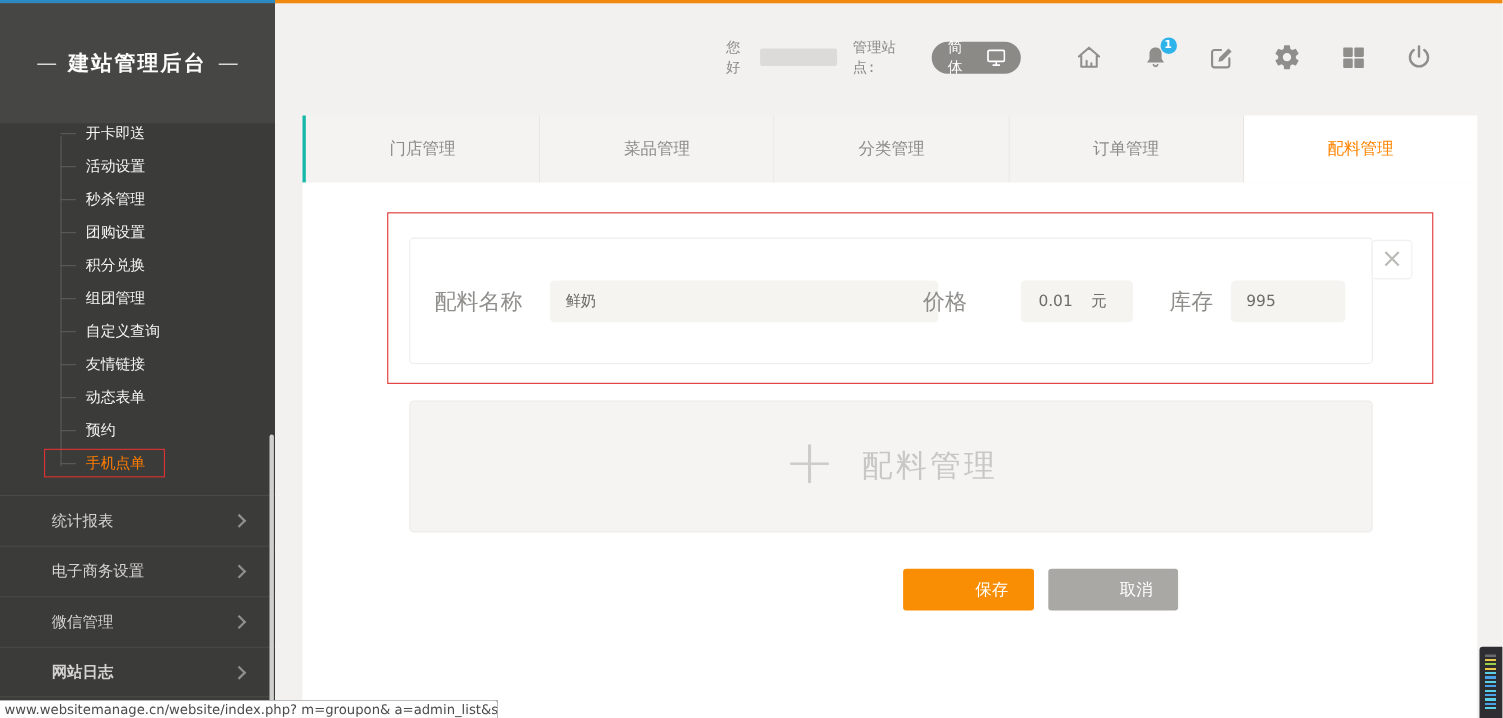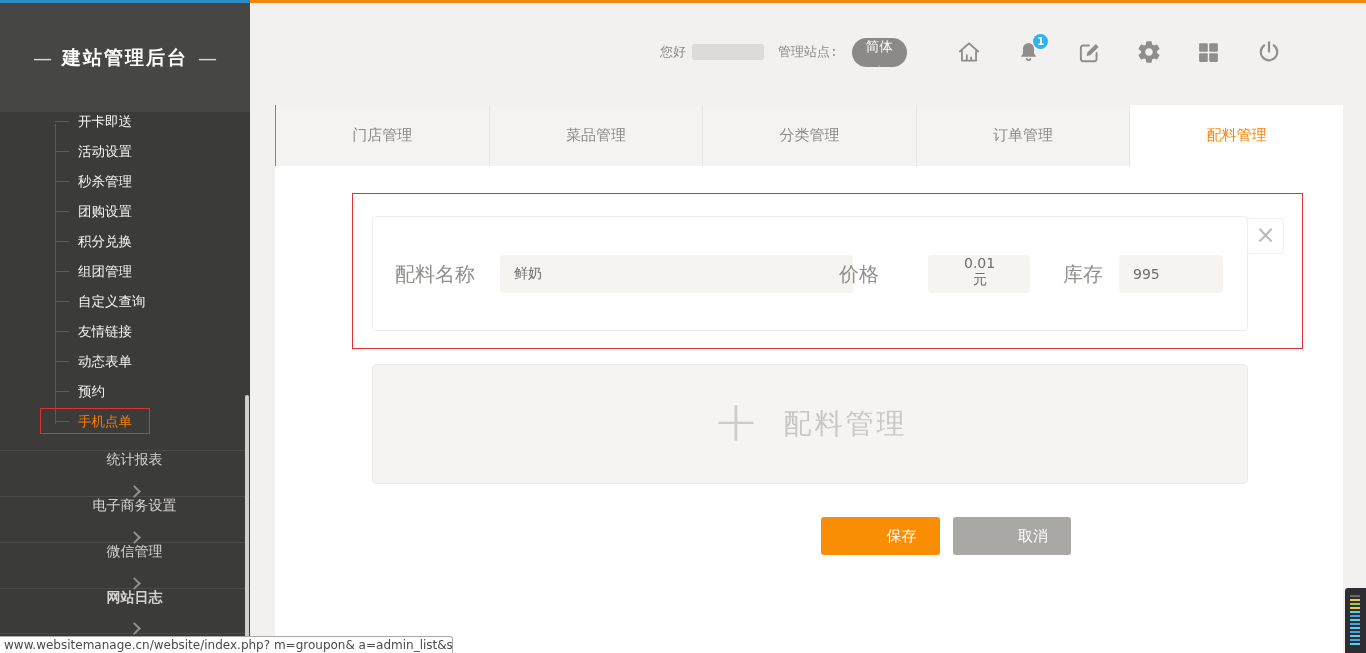--- a/index.html
+++ b/index.html
@@ -31,52 +31,52 @@
     content:""; position:absolute; left:55px; top:15px; width:14px; height:1px; background:#5c5c5a;
   }
   .nav-item.active { color:#ff7d00; }
   .nav-item.active .active-box {
     position:absolute; left:40px; top:2px; width:110px; height:26px;
     border:1px solid #e03232;
   }
   .nav-sections { position:absolute; left:0; top:447px; width:250px; }
   .nav-section {
     height:46px; display:flex; align-items:center; padding:0 28px 0 47px;
-    border-top:1px solid #4a4a49; color:#d4d3d1; font-size:14px; cursor:pointer;flex-direction:column;
+    border-top:1px solid #4a4a49; color:#d4d3d1; font-size:14px; cursor:pointer;
   }
   .nav-section:last-child { border-bottom:1px solid #4a4a49;font-weight:bold; }
   .nav-section .grow { flex:1; }
   .chev { width:9px; height:9px; border-top:2px solid #8f8f8d; border-right:2px solid #8f8f8d; transform:rotate(45deg); }
   .side-scrollbar { position:absolute; right:1px; top:392px; width:4px; height:243px; background:#cfcfcd; border-radius:2px; }
 
   
   .main-header {
     position:absolute; left:660px; top:34px; width:660px; height:36px;
     display:flex; align-items:center; font-size:13px; color:#8b8a87;
   }
   .redacted { width:72px; height:16px; background:#dcdbd9; border-radius:2px; margin:0 14px 0 6px; }
   .site-label { margin-right:14px;font-family:Liberation Mono, monospace; }
   .lang-pill {
     display:flex; align-items:center; gap:9px; background:#8b8a87; color:#fff;
-    border-radius:15px; height:29px; padding:0 14px; font-size:13.5px; cursor:pointer;flex-direction:column;
+    border-radius:15px; height:29px; padding:0 14px; font-size:13.5px; cursor:pointer;
   }
   .hdr-icons { display:flex; align-items:center; margin-left:32px; }
   .hdr-icon { position:relative; width:27px; height:27px; margin:0 16.5px; cursor:pointer; display:flex; align-items:center; justify-content:center; }
   .badge {
     position:absolute; top:-5px; right:-6px; min-width:15px; height:15px; border-radius:8px;
     background:#2eb3ea; color:#fff; font-size:10px; line-height:15px; text-align:center; font-weight:bold;
   }
 
   
   .tabbar { position:absolute; left:275px; top:105px; width:1068px; height:61px; display:flex; }
   .tab {
     flex:1; display:flex; align-items:center; justify-content:center;
     background:#f4f3f1; border-right:1px solid #e7e6e4; color:#8c8b88; font-size:15px; cursor:pointer;
   }
-  .tab:first-child { border-left:1px solid #14b8a6; }
+  .tab:first-child { border-left:3px solid #14b8a6; }
   .tab:last-child  { border-right:none; }
   .tab.active { background:#ffffff; color:#ff8400; }
 
   
   .content-panel { position:absolute; left:275px; top:166px; width:1068px; height:487px; background:#fff; }
 
   .red-frame { position:absolute; left:352px; top:193px; width:951px; height:156px; border:1px solid #e03232; }
 
   .ing-card {
     position:absolute; left:372px; top:216px; width:876px; height:115px;
@@ -88,21 +88,21 @@
   .lbl-stock { left:690px; }
   .f-input {
     position:absolute; top:50%; transform:translateY(-50%); height:38px;
     background:#f5f4f1; border:none; border-radius:4px; padding:0 14px;
     font-size:14px; color:#6e6d6a; font-family:inherit; outline:none;
   }
   .inp-name  { left:127px; width:353px; }
   .price-wrap {
     position:absolute; left:555px; top:50%; transform:translateY(-50%);
     width:102px; height:38px; background:#f5f4f1; border-radius:4px;
-    display:flex; align-items:center;flex-direction:column;
+    display:flex; align-items:center;
   }
   .price-wrap input {
     width:62px; border:none; background:transparent; padding:0 0 0 16px;
     font-size:14px; color:#6e6d6a; font-family:inherit; outline:none;
   }
   .price-unit { color:#6e6d6a; font-size:14px; margin-left:2px; }
   .inp-stock { left:746px; width:104px; }
 
   .close-btn {
     position:absolute; left:1247px; top:218px; width:37px; height:36px;

